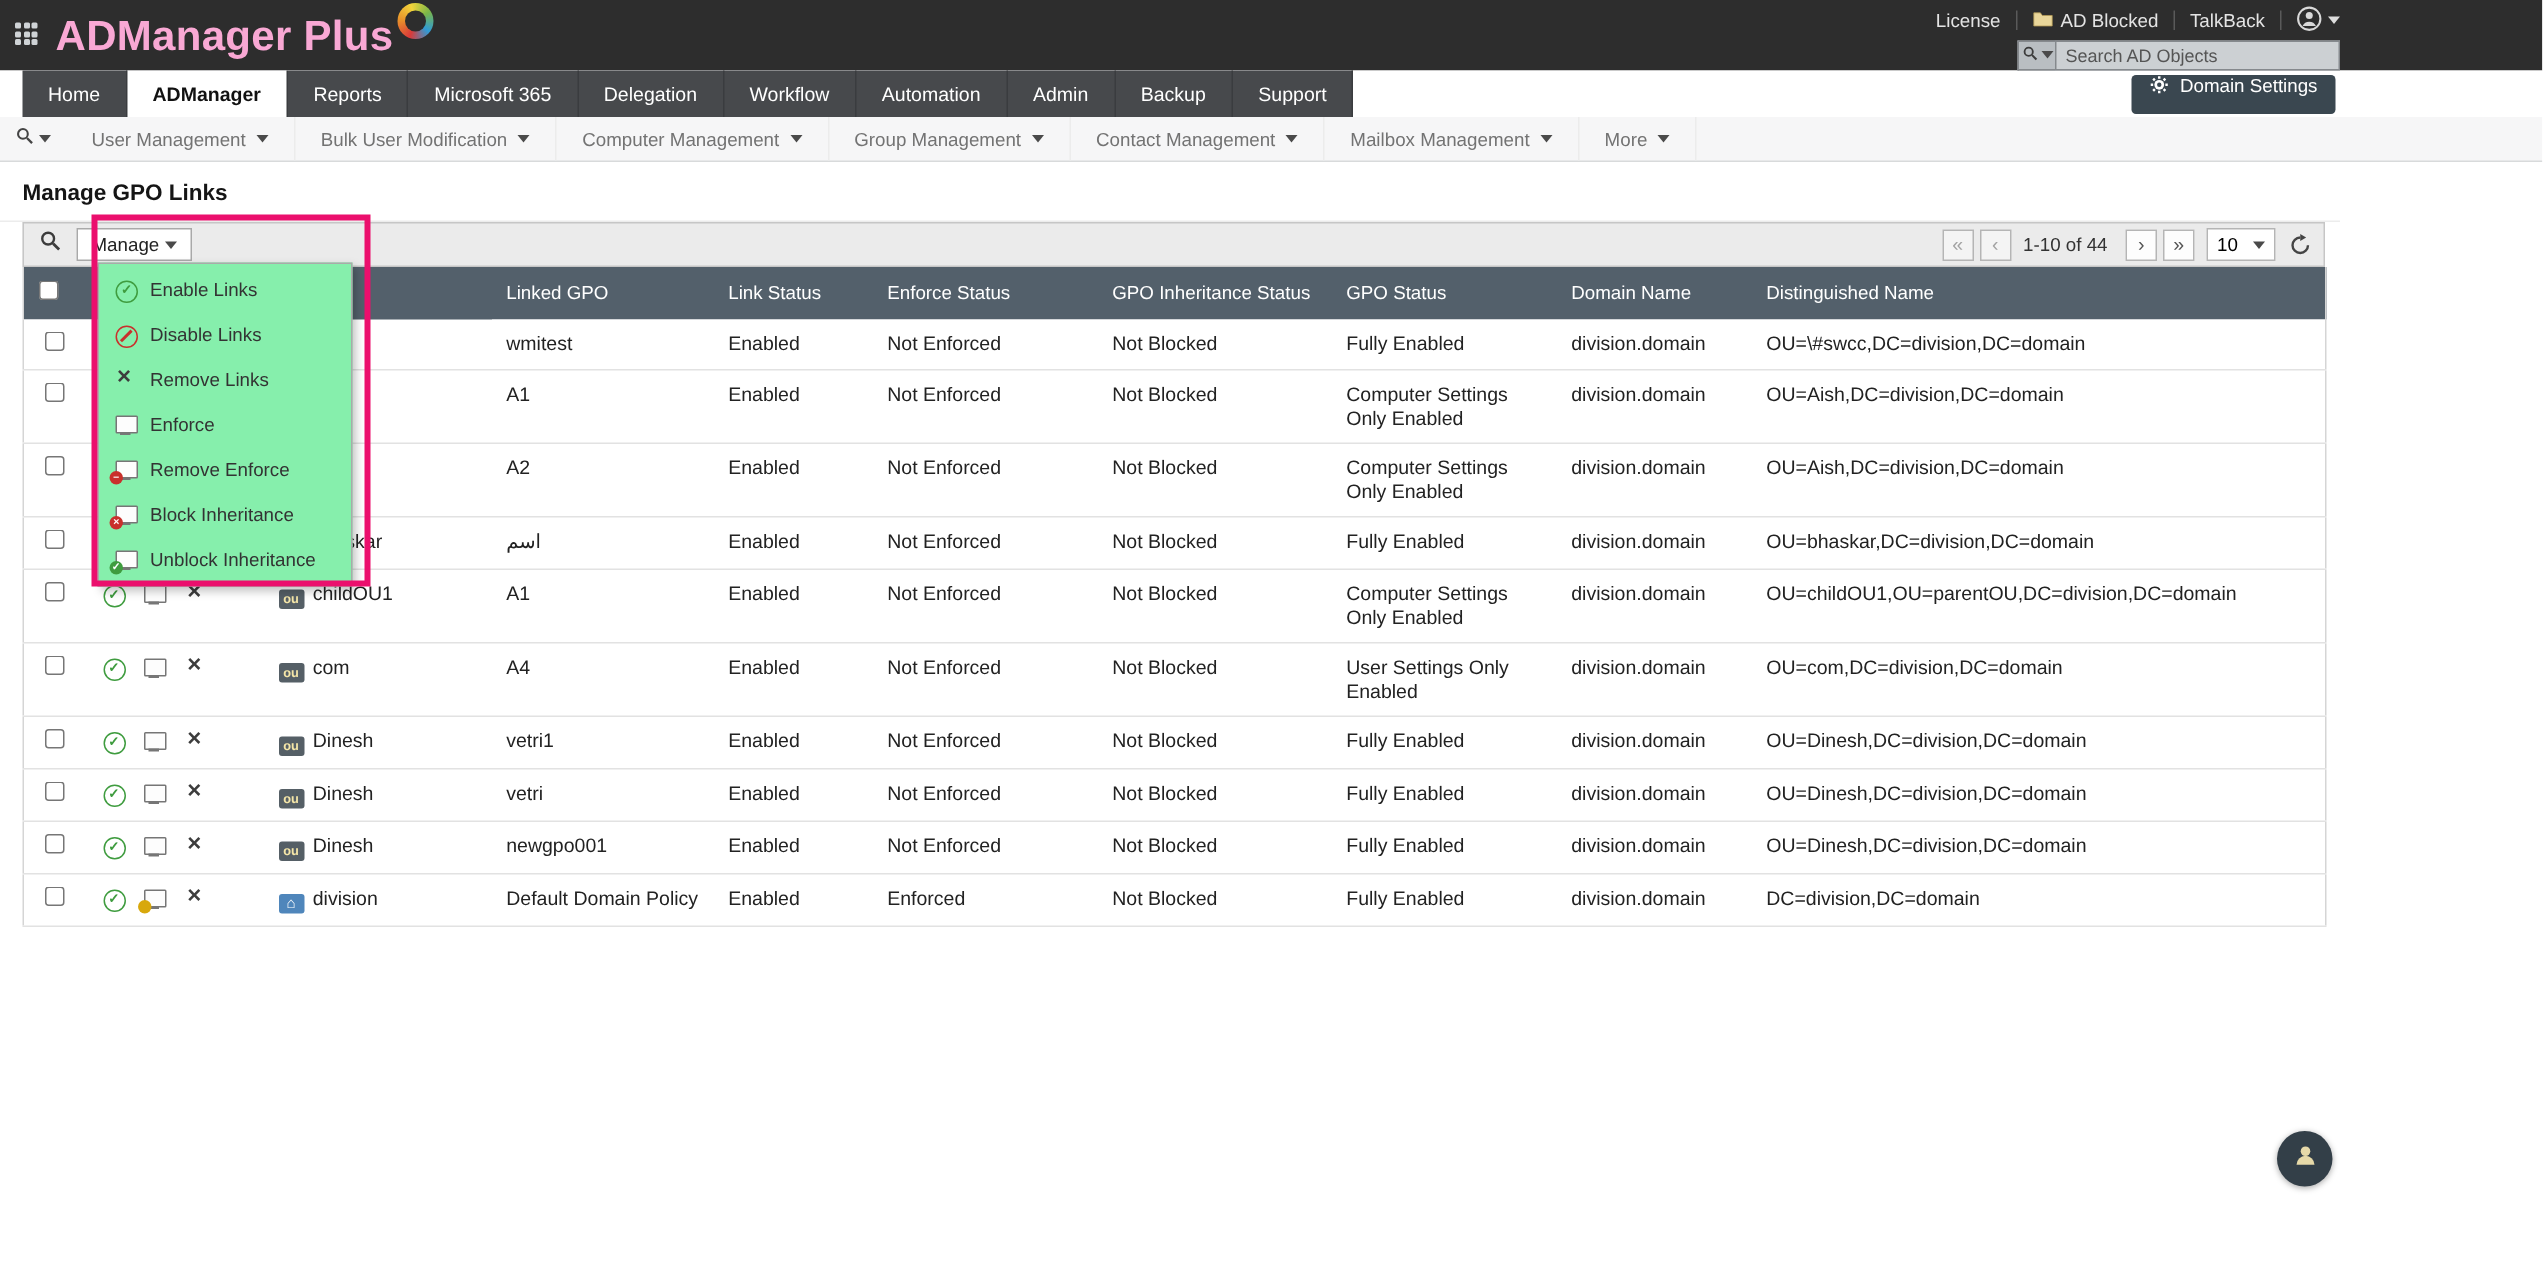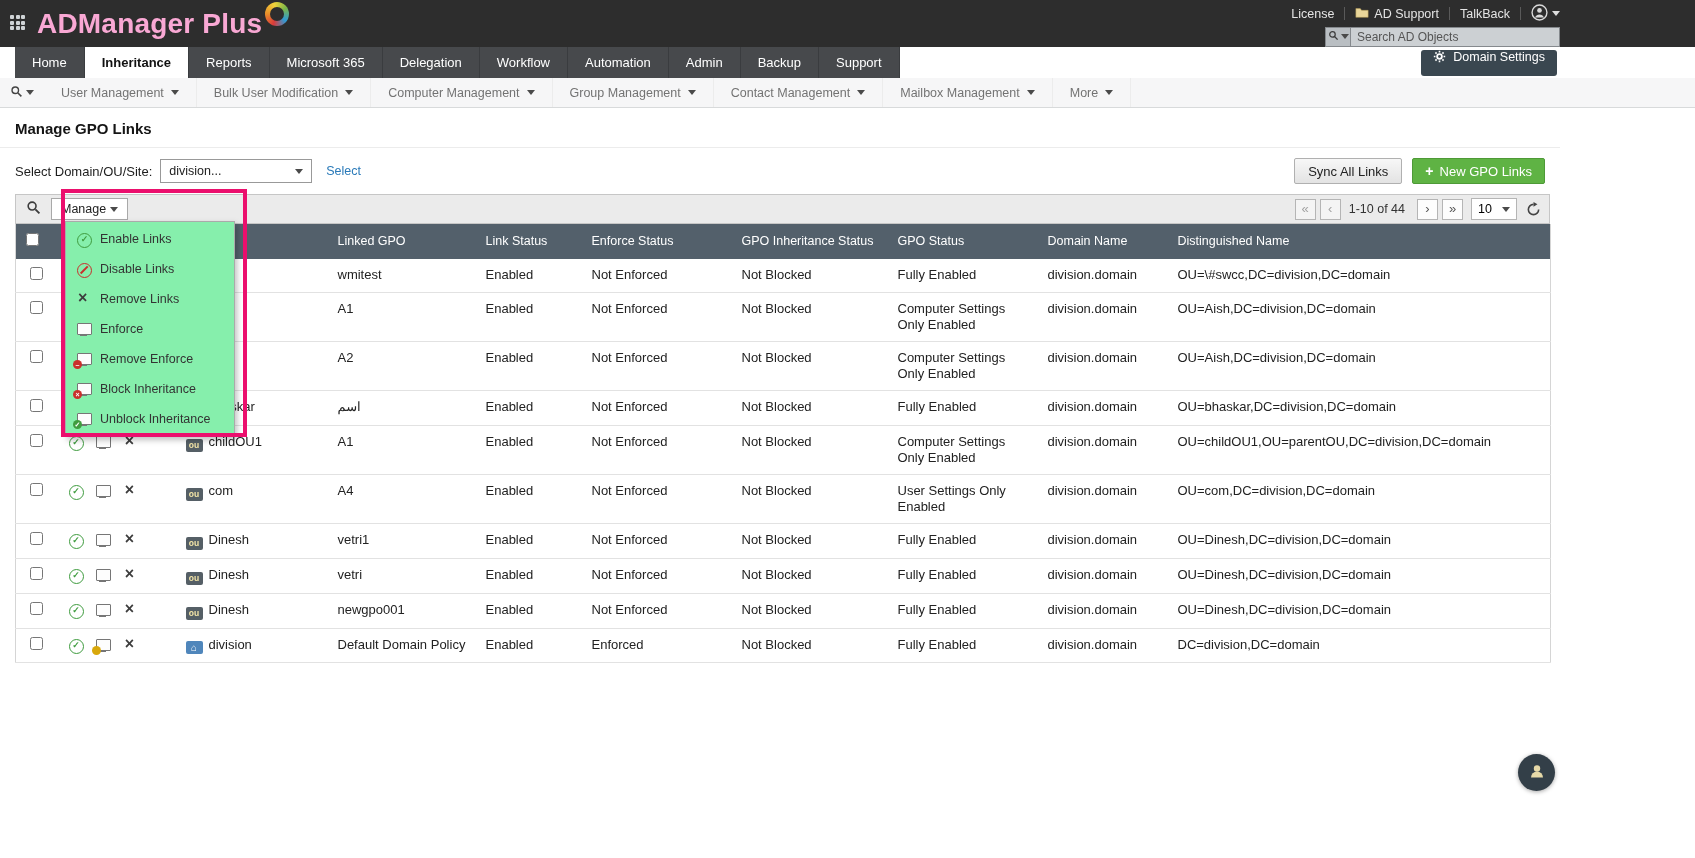--- a/index.html
+++ b/index.html
@@ -21,21 +21,21 @@
     background:conic-gradient(from 200deg,#d93a3a,#e88f2a,#f2d43b,#7ab648,#2f9bd6,#d93a3a); }
   .brand-swoosh::after { content:""; position:absolute; inset:5px; background:#2d2d2d; border-radius:50%; }
   .topbar-right { margin-left:auto; display:flex; flex-direction:column; align-items:flex-end; gap:3px; padding-top:3px; }
   .topbar-links { display:flex; align-items:center; gap:10px; color:#e4e4e4; font-size:12.5px; }
   .tsep { width:1px; height:13px; background:#5a5a5a; }
   .tlink { cursor:pointer; }
   .withicon { display:flex; align-items:center; gap:5px; }
   .user-chip { display:flex; align-items:center; gap:4px; cursor:pointer; }
   .searchbox { display:flex; height:20px; }
   .search-btn { width:25px; background:#b9bec2; border:1px solid #85898d; border-right:none; display:flex; align-items:center; justify-content:center; gap:2px; padding:0; cursor:pointer; }
-  .search-input { width:210px; background:#ccd0d3; border:1px solid #85898d; font-size:12px; color:#333; padding:0 6px; font-family:inherit; outline:none; }
+  .search-input { width:190px; background:#ccd0d3; border:1px solid #85898d; font-size:12px; color:#333; padding:0 6px; font-family:inherit; outline:none; }
   .search-input::placeholder { color:#555; }
 
   
   .navbar { height:31px; background:#fff; }
   .nav-inner { display:flex; align-items:center; padding-left:15px; }
   .nav-tabs { display:flex; height:31px; background:#47494c; }
   .nav-tab { padding:0 17px; line-height:31px; color:#fff; font-size:13px; border-right:1px solid #3a3c3f; cursor:pointer; white-space:nowrap; }
   .nav-tab.active { background:#fff; color:#111; font-weight:700; }
   .domain-settings { margin-left:auto; margin-right:3px; display:flex; align-items:flex-start; gap:7px; background:#3a4750; color:#fff; border:none; border-radius:3px; height:26px; padding:0 12px; font-size:12.5px; cursor:pointer; font-family:inherit; }
 
@@ -126,21 +126,21 @@
         <span class="brand-swoosh"></span>
       </div>
       <div class="topbar-right">
         <div class="topbar-links">
           <span class="tlink">License</span>
           <span class="tsep"></span>
           <span class="tlink withicon">
             <span><svg width="14" height="11" viewBox="0 0 16 12">
                   <path d="M1 1.5h5l1.5 2H15v8H1z" fill="#e9d69a" stroke="#b59b55" stroke-width=".6"></path>
                 </svg></span>
-            <span>AD Support</span>
+            <span>AD Blocked</span>
           </span>
           <span class="tsep"></span>
           <span class="tlink">TalkBack</span>
           <span class="tsep"></span>
           <span class="user-chip">
             <span><svg width="17" height="17" viewBox="0 0 16 16">
                   <circle cx="8" cy="8" r="7" fill="none" stroke="#d9d9d9" stroke-width="1.3"></circle>
                   <circle cx="8" cy="6" r="2.2" fill="#d9d9d9"></circle>
                   <path d="M3.8 12.6a4.6 4.6 0 0 1 8.4 0z" fill="#d9d9d9"></path>
                 </svg></span>
@@ -158,21 +158,21 @@
           <input class="search-input" placeholder="Search AD Objects" style="">
         </div>
       </div>
     </div>
   </header>
 
   <nav class="navbar">
     <div class="bar-inner nav-inner">
       <div class="nav-tabs">
           <div class="nav-tab">Home</div>
-          <div class="nav-tab active">Inheritance</div>
+          <div class="nav-tab active">ADManager</div>
           <div class="nav-tab">Reports</div>
           <div class="nav-tab">Microsoft 365</div>
           <div class="nav-tab">Delegation</div>
           <div class="nav-tab">Workflow</div>
           <div class="nav-tab">Automation</div>
           <div class="nav-tab">Admin</div>
           <div class="nav-tab">Backup</div>
           <div class="nav-tab">Support</div>
         </div>
       <button class="domain-settings">
@@ -222,34 +222,20 @@
         <div class="subnav-item">
     <span class="subnav-label">More</span>
     <span class="caret"></span>
   </div>
       </div>
   </div>
 
   <main class="main">
     <h1 class="page-title">Manage GPO Links</h1>
 
-    <div class="controls-row">
-      <label class="dom-label">Select Domain/OU/Site:</label>
-      <div class="dom-select">
-        <span class="val">division...</span>
-        <span class="caret"></span>
-      </div>
-      <a class="select-link">Select</a>
-      <div class="spacer"></div>
-      <button class="btn-sync">Sync All Links</button>
-      <button class="btn-new">
-        <span class="plus">+</span>
-        <span>New GPO Links</span>
-      </button>
-    </div>
 
     <div class="table-wrap">
       <div class="grid-toolbar">
         <span class="tb-search">
           <span><svg width="15" height="15" viewBox="0 0 16 16">
                 <circle cx="6.5" cy="6.5" r="4.2" fill="none" stroke="#3c3c3c" stroke-width="1.7"></circle>
                 <line x1="10" y1="10" x2="14.3" y2="14.3" stroke="#3c3c3c" stroke-width="2"></line>
               </svg></span>
         </span>
         <button class="manage-btn">

